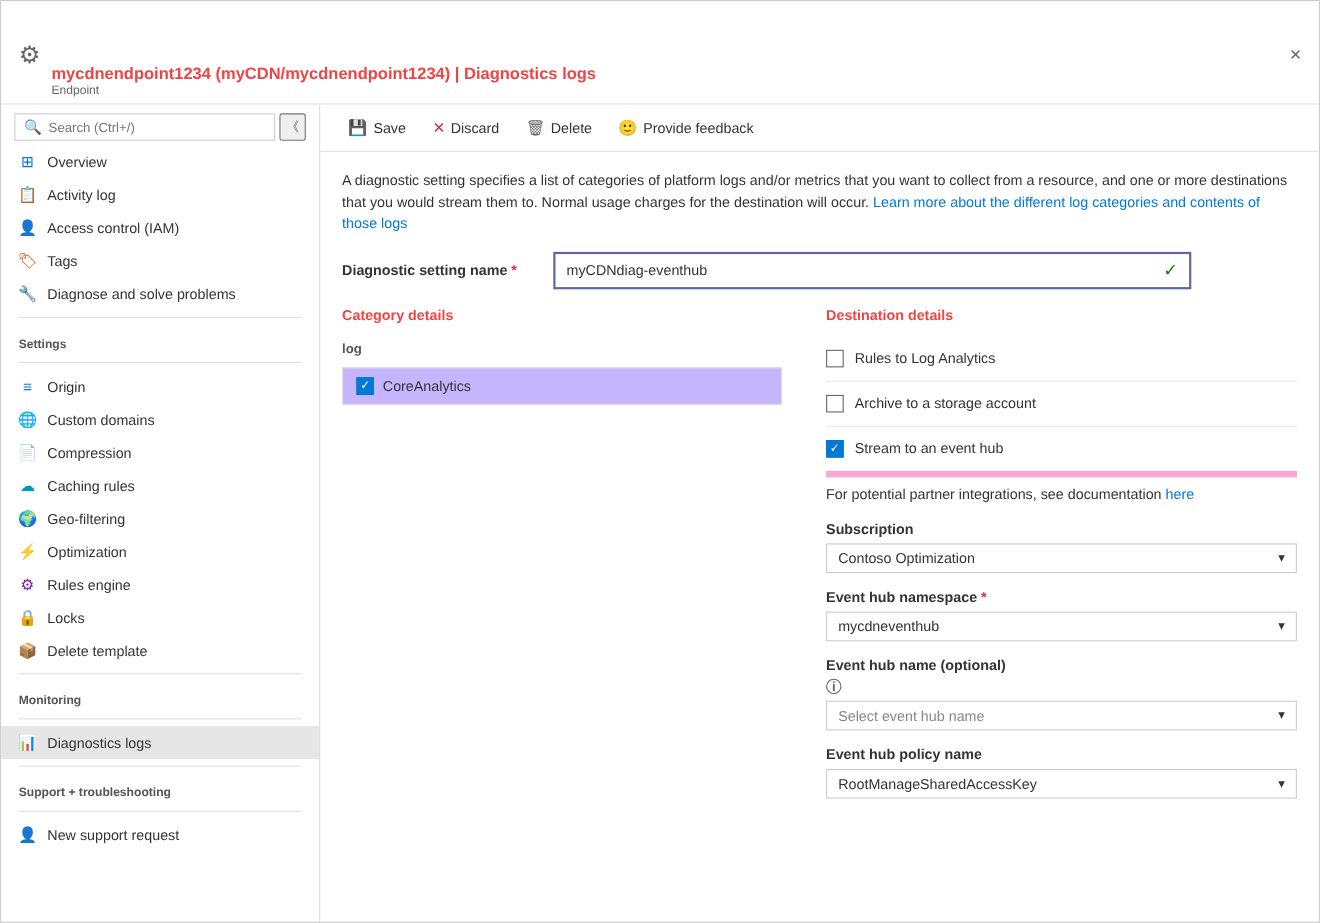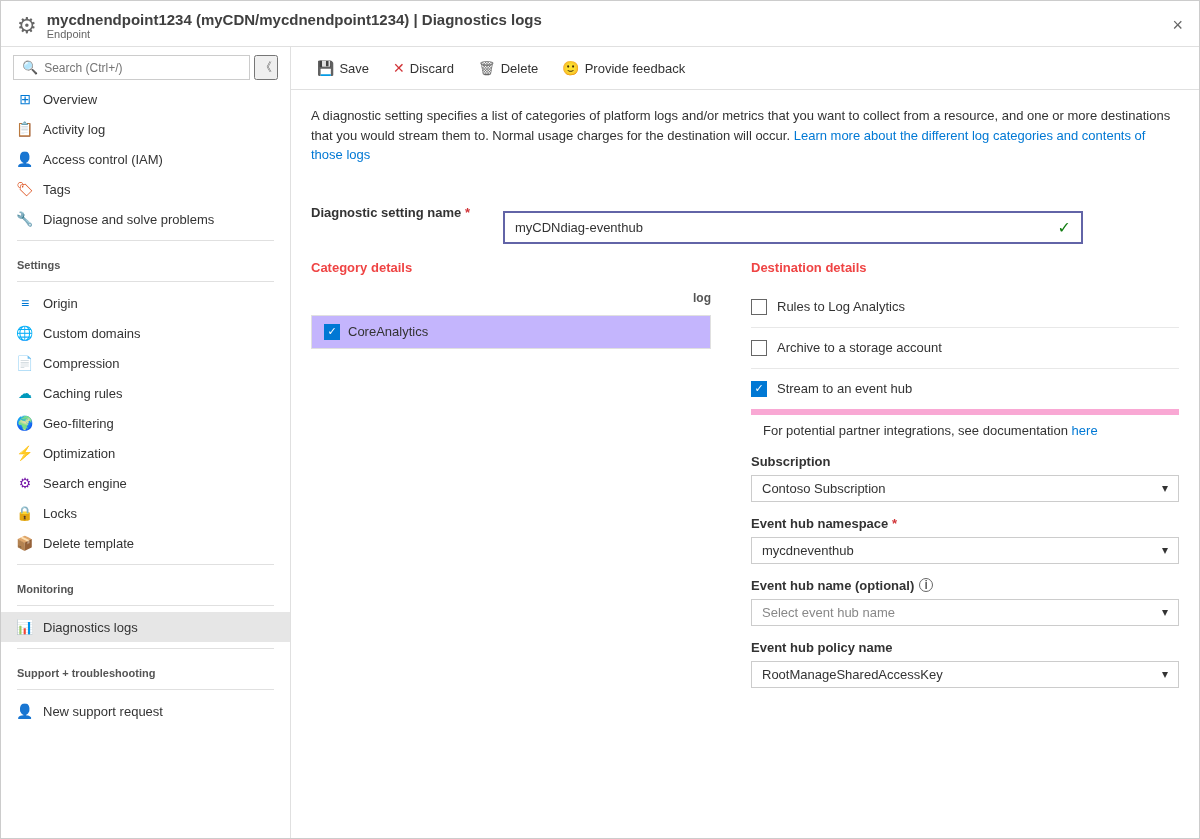--- a/index.html
+++ b/index.html
@@ -8,21 +8,21 @@
     .window { width: 1200px; height: 839px; display: flex; flex-direction: column; border: 1px solid #ccc; }
 
     
     .title-bar {
       display: flex; align-items: center; justify-content: space-between;
       padding: 10px 16px 6px 16px; border-bottom: 1px solid #e0e0e0;
       flex-shrink: 0;
     }
     .title-bar-left { display: flex; align-items: center; gap: 10px; }
     .title-gear { font-size: 22px; color: #666; }
-    .title-text h1 { font-size: 15px; font-weight: 600; color: #404040; }
+    .title-text h1 { font-size: 15px; font-weight: 600; color: #ef4444; margin-top: 48px; }
     .title-text p { font-size: 11px; color: #666; }
     .close-btn { font-size: 18px; color: #666; cursor: pointer; background: none; border: none; }
 
     
     .main-layout { display: flex; flex: 1; overflow: hidden; }
 
     
     .sidebar {
       width: 290px; flex-shrink: 0; border-right: 1px solid #e0e0e0;
       overflow-y: auto; display: flex; flex-direction: column;
@@ -66,32 +66,31 @@
 
     .description { font-size: 13px; color: #333; line-height: 1.5; margin-bottom: 16px; }
     .description a { color: #0078d4; text-decoration: none; }
 
     .form-row { display: flex; align-items: center; margin-bottom: 16px; gap: 12px; }
     .form-label { font-size: 13px; font-weight: 600; min-width: 180px; }
     .form-input {
       flex: 1; border: 2px solid #6264a7; padding: 5px 10px; font-size: 13px;
       display: flex; align-items: center; justify-content: space-between;
       max-width: 580px;
-      margin-top: 30px;
     }
     .form-input-check { color: #107c10; font-size: 16px; }
 
     
     .two-col { display: flex; gap: 40px; margin-top: 8px; }
     .col-left { flex: 0 0 400px; }
     .col-right { flex: 1; }
 
     .col-title { font-size: 13px; font-weight: 600; margin-bottom: 12px; color: #ef4444; }
 
-    .category-section { margin-bottom: 8px; text-align: right; }
+    .category-section { margin-bottom: 8px; }
     .category-label { font-size: 12px; font-weight: 600; color: #555; margin-bottom: 6px; padding: 4px 0; }
 
     .category-item {
       display: flex; align-items: center; gap: 8px;
       padding: 8px 12px; background: #c4b5fd; border: 1px solid #e0e0e0;
       font-size: 13px;
     }
 
     .checkbox-checked {
       width: 16px; height: 16px; background: #0078d4; border: 1px solid #0078d4;
@@ -102,21 +101,21 @@
       width: 16px; height: 16px; background: white; border: 1px solid #666;
       display: flex; align-items: center; justify-content: center; flex-shrink: 0;
     }
 
     .dest-item {
       display: flex; align-items: center; gap: 10px;
       padding: 12px 0; border-bottom: 1px solid #e8e8e8; font-size: 13px;
     }
     .dest-item:last-of-type { border-bottom: none; }
 
-    .partner-note { font-size: 13px; color: #333; margin: 8px 0 16px 12px; }
+    .partner-note { font-size: 13px; color: #333; margin: 8px 0 16px 0; }
     .partner-note a { color: #0078d4; text-decoration: none; }
 
     .dest-form-group { margin-bottom: 14px; }
     .dest-form-label { font-size: 13px; font-weight: 600; margin-bottom: 6px; }
     .dest-select {
       width: 100%; padding: 5px 10px; border: 1px solid #ccc; font-size: 13px;
       display: flex; align-items: center; justify-content: space-between;
       cursor: pointer; background: white;
     }
     .dest-select .chevron { color: #333; font-size: 12px; }
@@ -195,21 +194,21 @@
       <div class="nav-item">
         <span class="nav-icon" style="color:#0078d4;">🌍</span>
         <span>Geo-filtering</span>
       </div>
       <div class="nav-item">
         <span class="nav-icon" style="color:#d83b01;">⚡</span>
         <span>Optimization</span>
       </div>
       <div class="nav-item">
         <span class="nav-icon" style="color:#7719aa;">⚙</span>
-        <span>Search engine</span>
+        <span>Rules engine</span>
       </div>
       <div class="nav-item">
         <span class="nav-icon" style="color:#666;">🔒</span>
         <span>Locks</span>
       </div>
       <div class="nav-item">
         <span class="nav-icon icon-blue">📦</span>
         <span>Delete template</span>
       </div>
 
@@ -304,38 +303,38 @@
             </div>
 
             <p class="partner-note">
               <span>For potential partner integrations, see documentation</span>
               <a href="#">here</a>
             </p>
 
             <div class="dest-form-group">
               <div class="dest-form-label">Subscription</div>
               <div class="dest-select">
-                <span>Contoso Subscription</span>
+                <span>Contoso Optimization</span>
                 <span class="chevron">▾</span>
               </div>
             </div>
 
             <div class="dest-form-group">
               <div class="dest-form-label">
                 <span>Event hub namespace</span>
                 <span style="color:#d13438;">*</span>
               </div>
               <div class="dest-select">
                 <span>mycdneventhub</span>
                 <span class="chevron">▾</span>
               </div>
             </div>
 
             <div class="dest-form-group">
-              <div class="dest-form-label" style="display:flex; gap:5px;">
+              <div class="dest-form-label" style="display:flex; gap:5px;flex-direction:column;">
                 <span>Event hub name (optional)</span>
                 <span style="color:#666; font-size:12px; border:1px solid #666; border-radius:50%; width:14px; height:14px; display:inline-flex; align-items:center; justify-content:center;">i</span>
               </div>
               <div class="dest-select" style="color:#888;">
                 <span>Select event hub name</span>
                 <span class="chevron">▾</span>
               </div>
             </div>
 
             <div class="dest-form-group">

